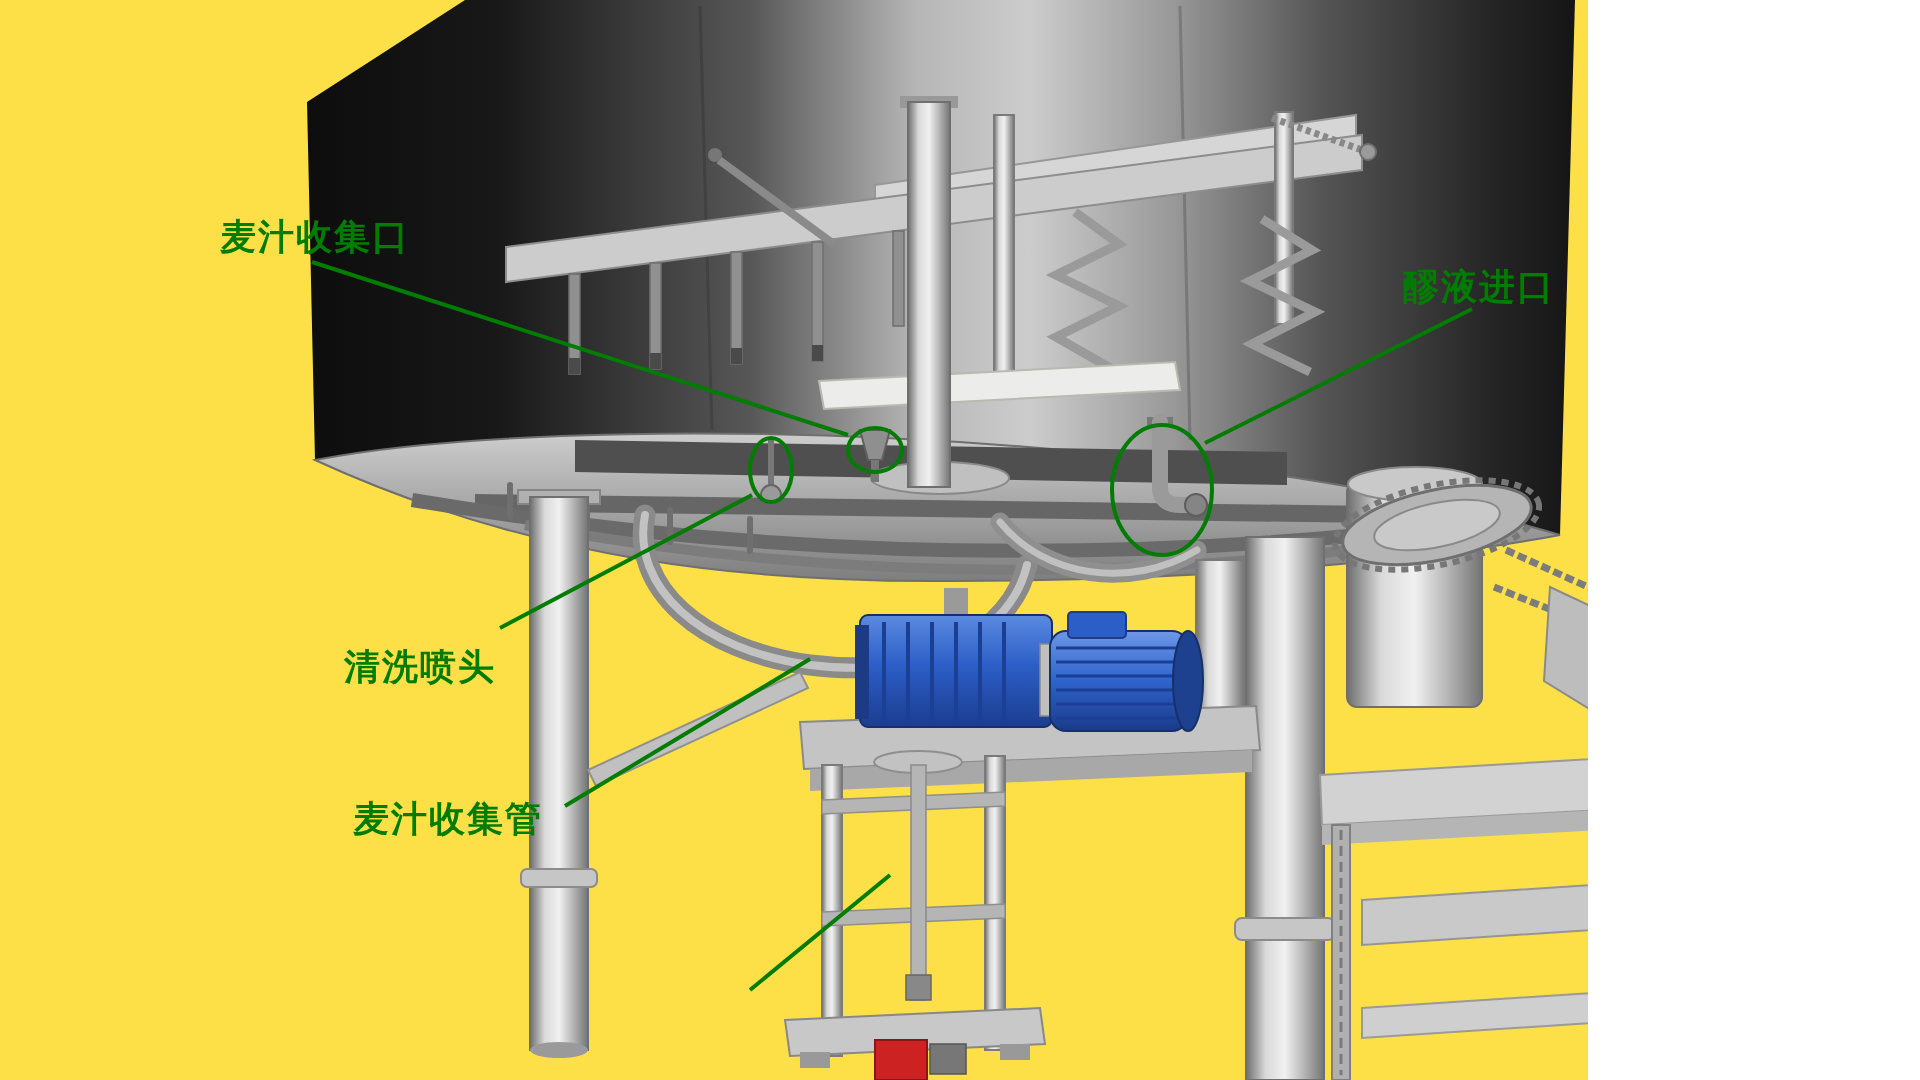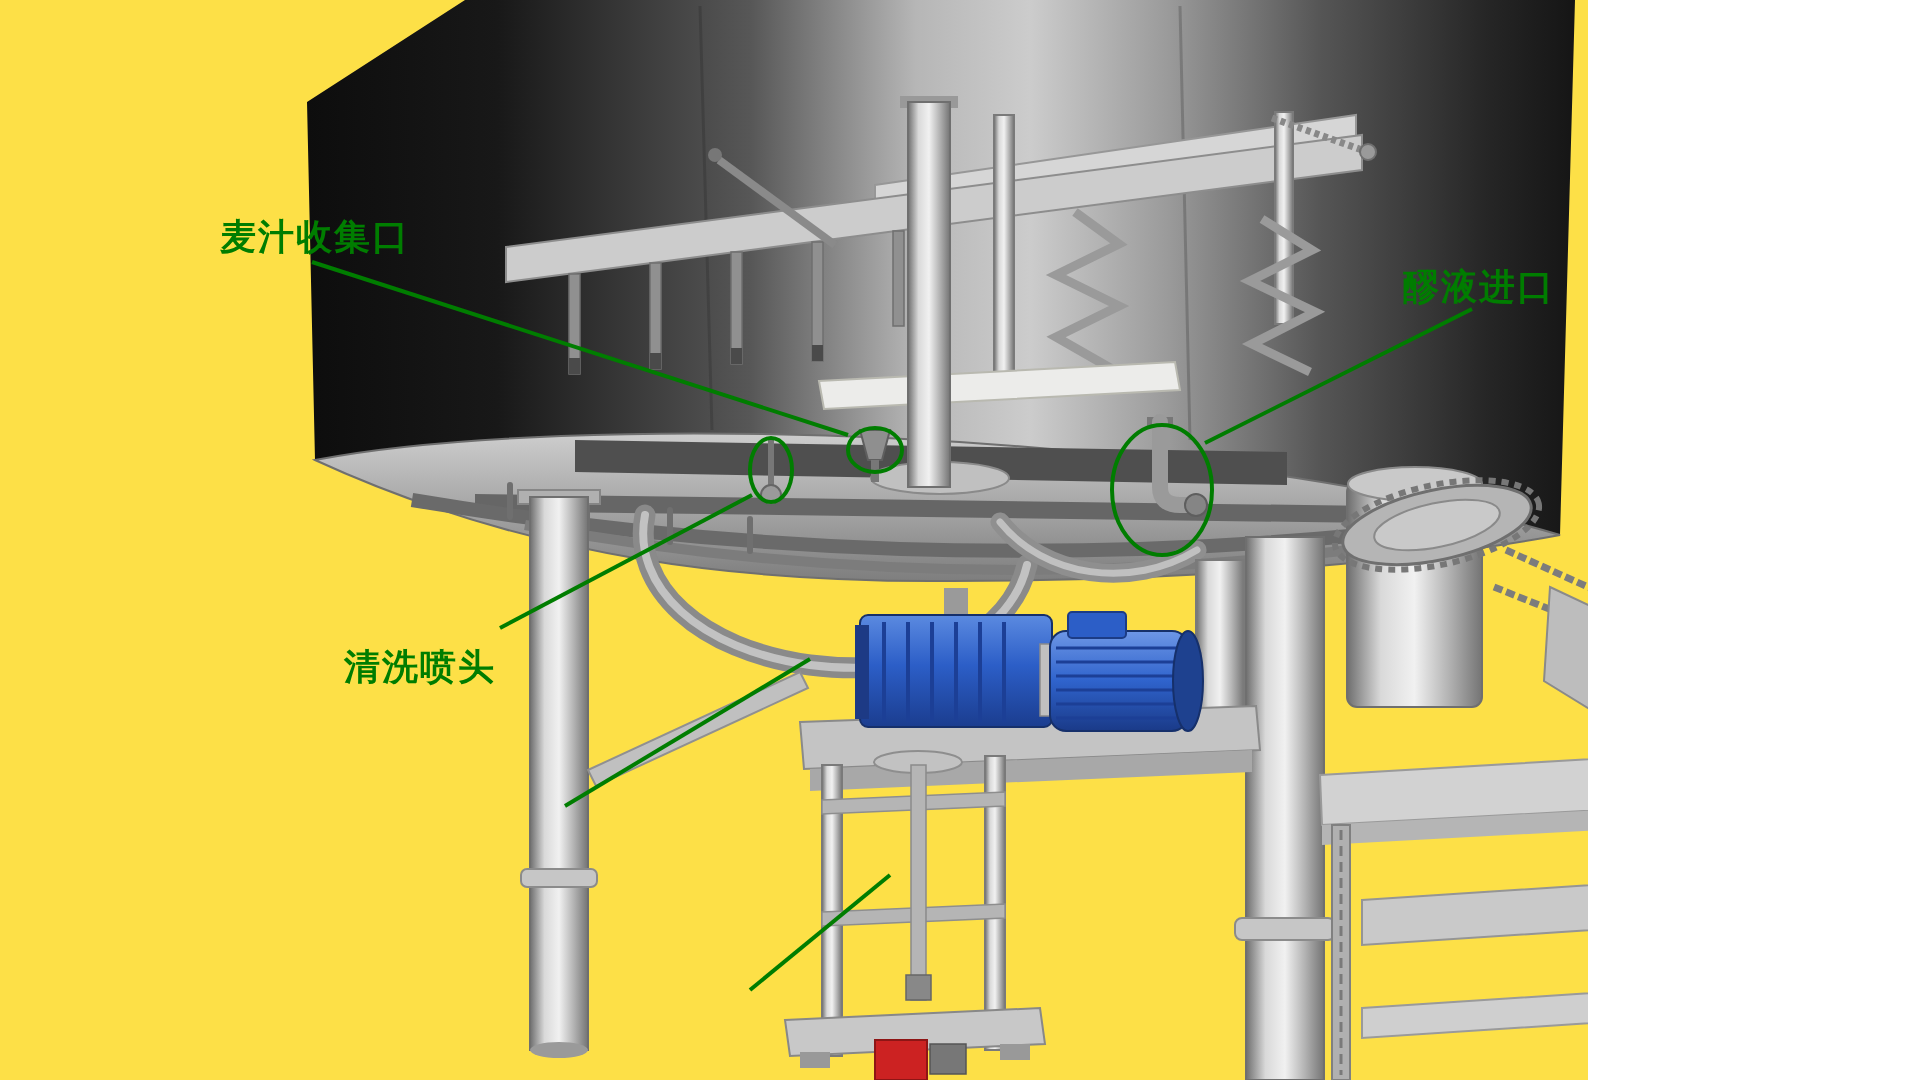--- a/index.html
+++ b/index.html
@@ -241,15 +241,16 @@
       <line class="anno-line" x1="750" y1="990" x2="890" y2="875"></line>
     </g>
   </svg>
 
   <div class="anno-label" style="left:220px;top:213px;">麦汁收集口</div>
 
   <div class="anno-label" style="left:1403px;top:263px;">醪液进口</div>
 
   <div class="anno-label" style="left:344px;top:623px;margin-top:20px;">清洗喷头</div>
 
+  <div class="anno-label" style="left:353px;top:795px;">麦汁收集管</div>
 
 
 </div>
 
 </body></html>

